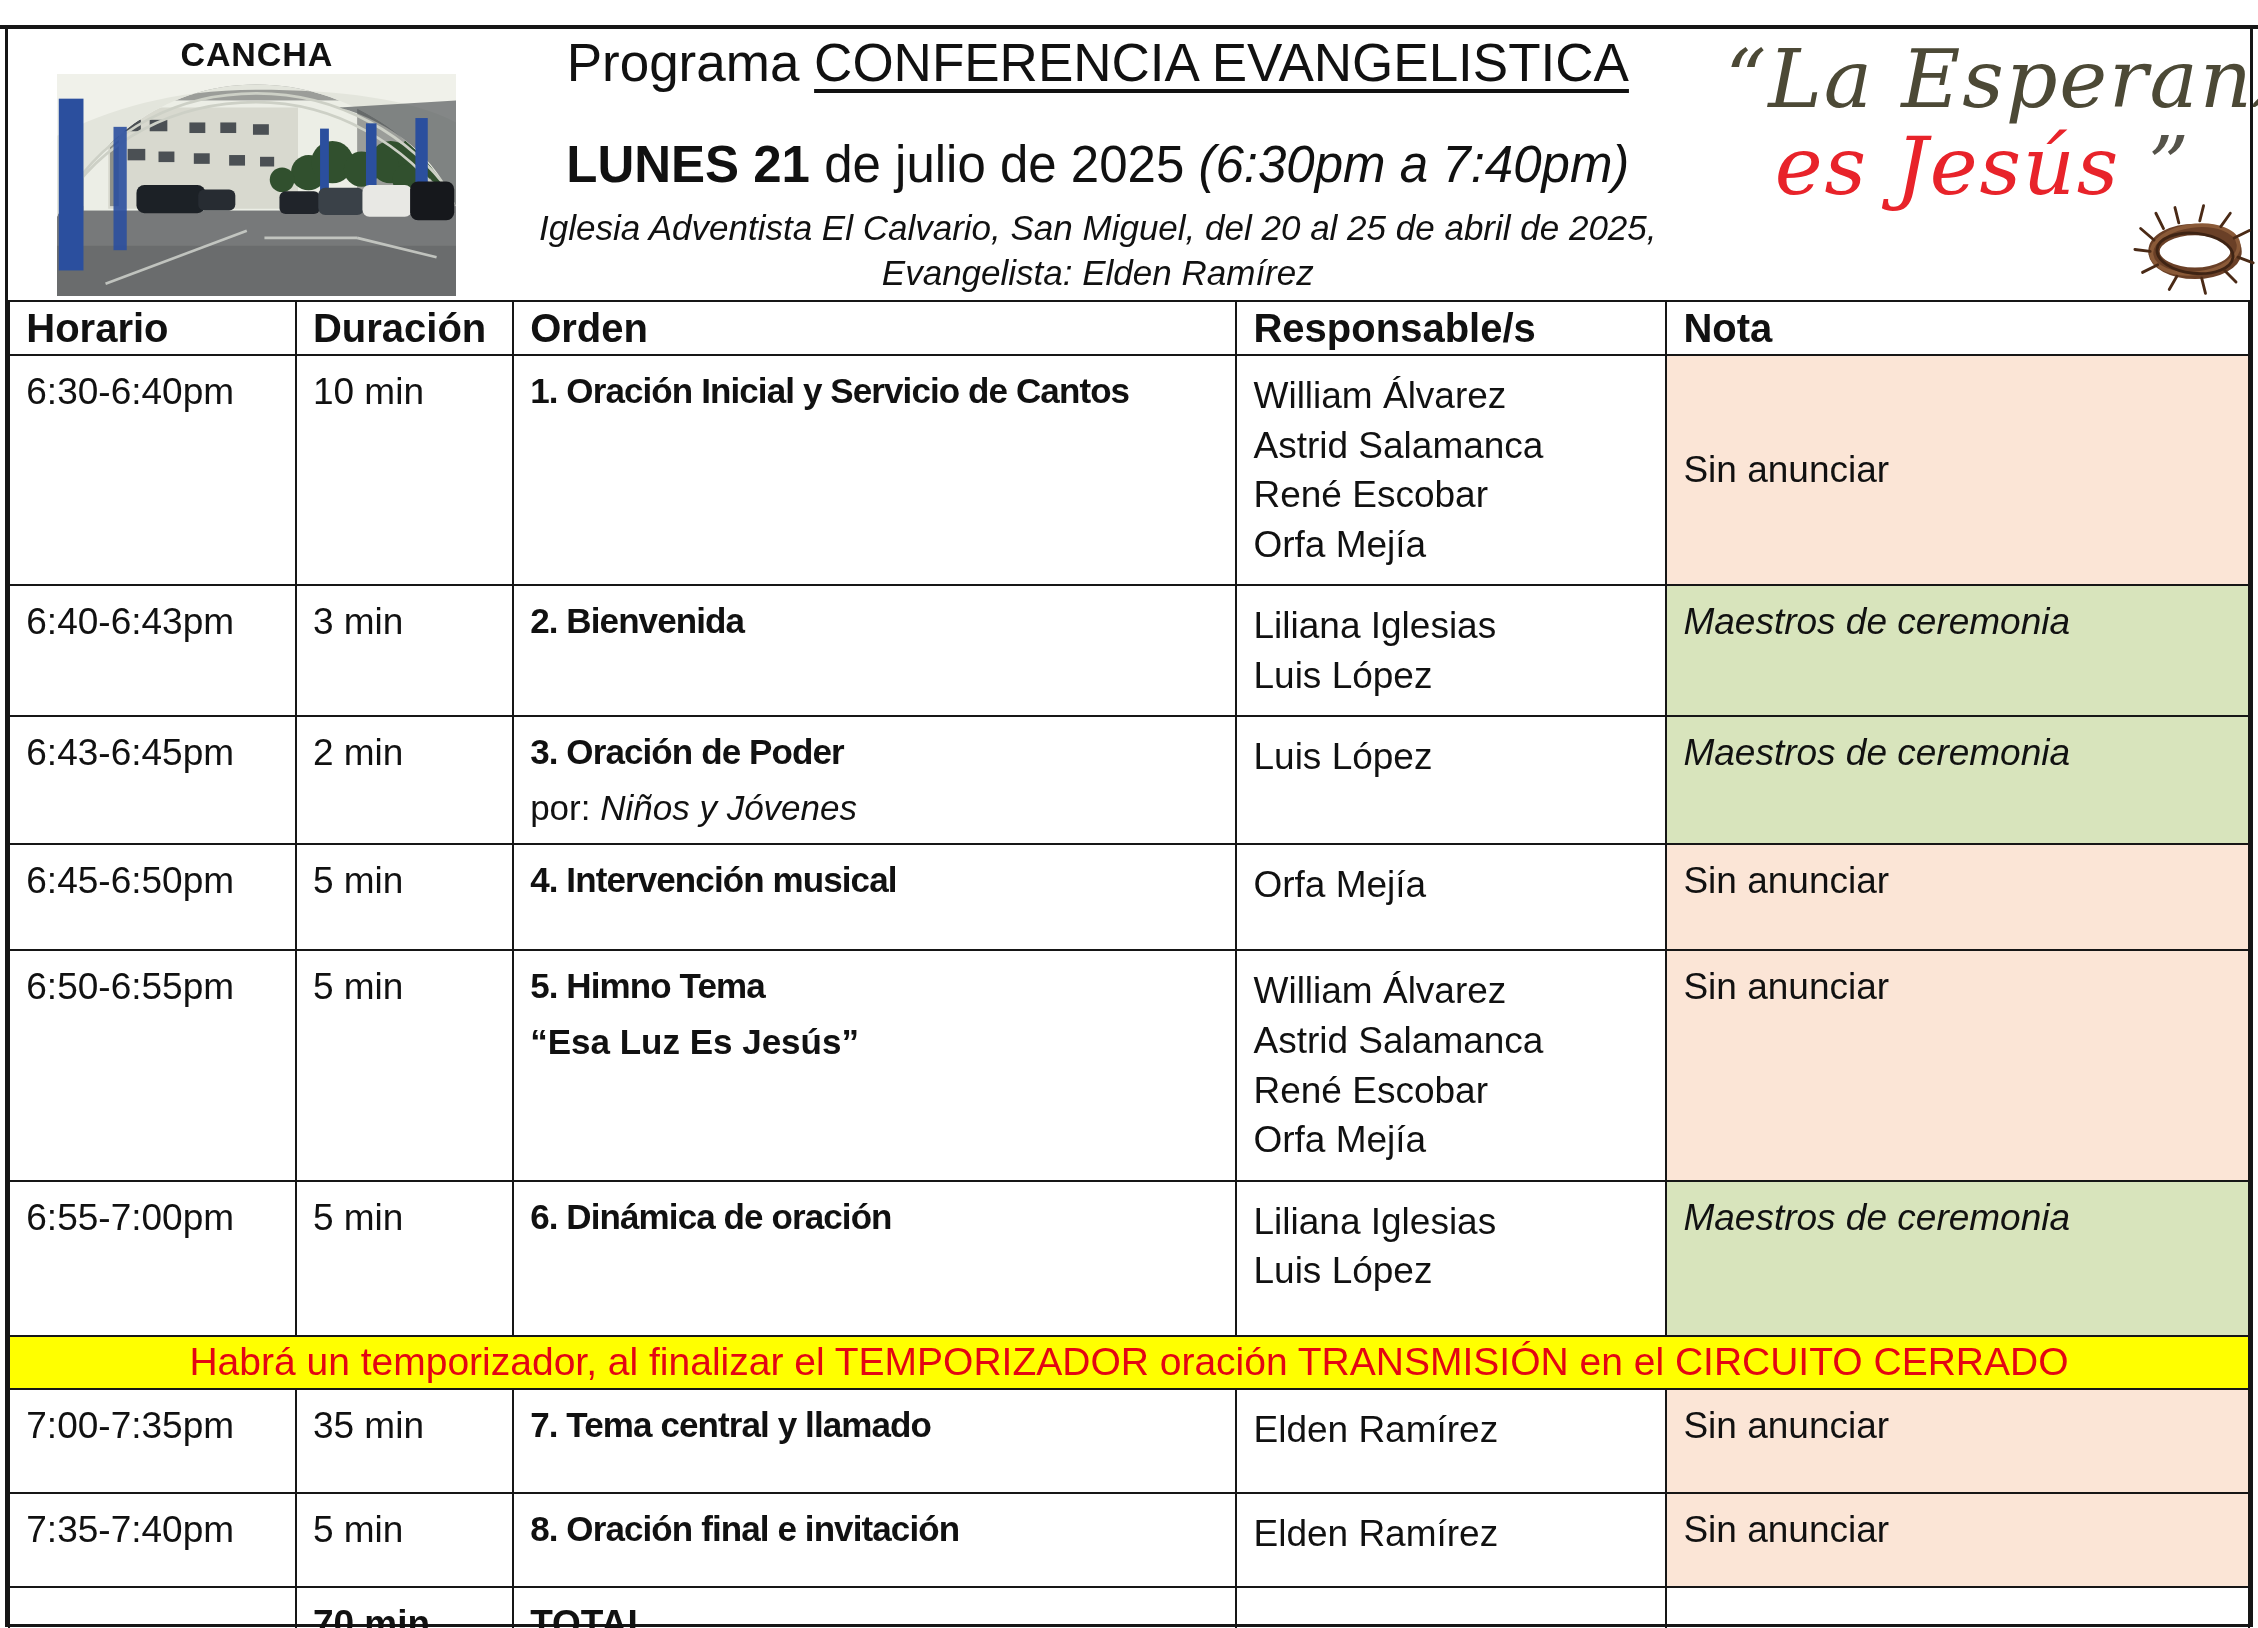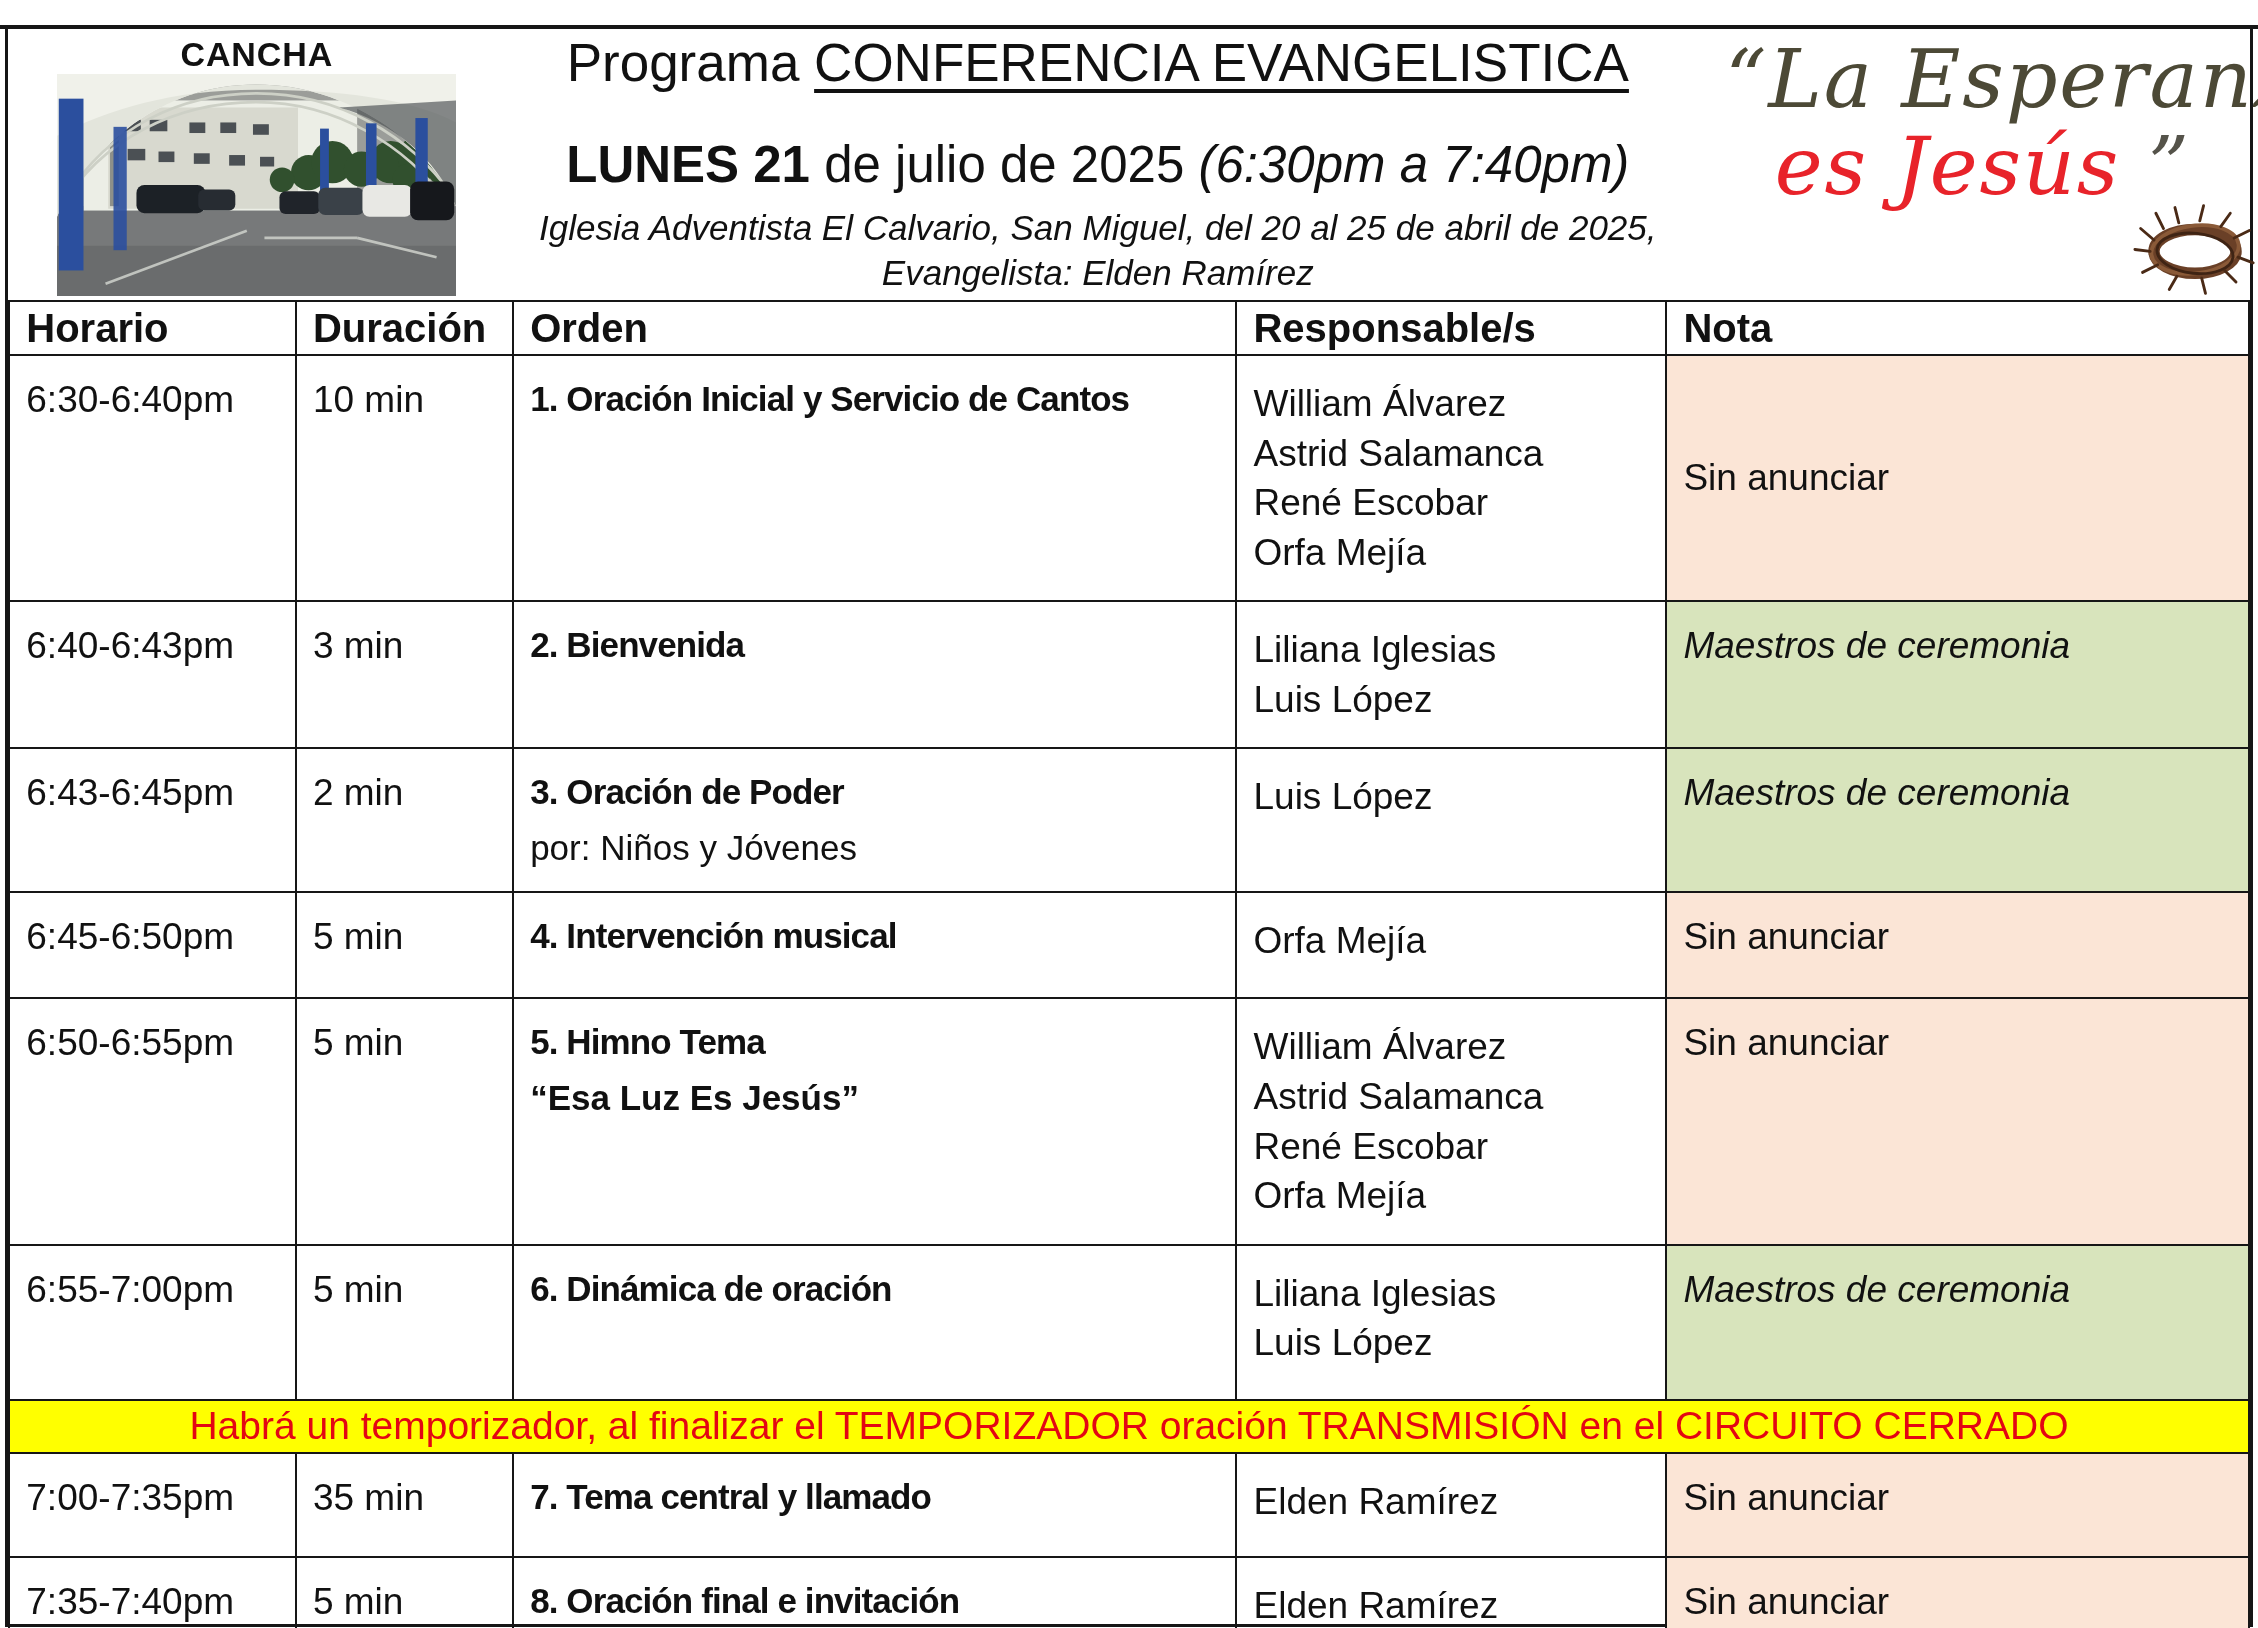--- a/index.html
+++ b/index.html
@@ -23,29 +23,29 @@
   .evang-line{margin-top:5.3px;font-size:35px;font-style:italic;}
   .logo-block{position:absolute;right:8.8px;top:8.8px;width:516px;text-align:center;
               font-family:"DejaVu Serif",serif;font-style:italic;line-height:1.05;}
   .logo-l1{font-size:81px;color:#4c4936;white-space:nowrap;letter-spacing:1.8px;}
   .logo-l2{font-size:81px;color:#e8232a;white-space:nowrap;letter-spacing:1.8px;margin-top:1.8px;}
   .logo-quote{color:#55534a;}
   .crown{position:absolute;right:-7px;top:173px;width:124px;height:97px;}
 
   
   table{border-collapse:collapse;table-layout:fixed;width:100%;}
-  td,th{border:2.6px solid #161616;vertical-align:top;padding:23px 16px;font-size:37px;overflow:hidden;}
+  td,th{border:2.6px solid #161616;vertical-align:top;padding:15px 16px;font-size:37px;overflow:hidden;}
   th{font-size:40px;font-weight:bold;text-align:left;vertical-align:middle;padding:3.5px 16px;}
   tr.h-head{height:48px;}
   tr.r1{height:212px;} tr.r2{height:104px;} tr.r3{height:105px;} tr.r4{height:106px;}
   tr.r5{height:210px;} tr.r6{height:155px;}
   tr.banner-row{height:49px;} tr.r7{height:104px;} tr.r8{height:94px;} tr.total-row{height:49px;}
   .c-ord .main{font-weight:bold;white-space:nowrap;font-size:35px;letter-spacing:-0.9px;}
   .c-ord .sub{margin-top:16px;font-size:35px;}
-  .c-ord .sub .it{}
+  .c-ord .sub .it{font-style:italic;}
   .c-resp div{line-height:1.34;white-space:nowrap;}
   .peach{background:#fbe5d6;}
   .green{background:#d8e4bc;font-style:italic;}
   .vmid{vertical-align:middle;}
   td.banner{background:#ffff00;color:#e30613;text-align:center;font-size:39px;
             padding:3.5px 7px;vertical-align:middle;white-space:nowrap;}
   .bold{font-weight:bold;}
 </style>
 </head>
 <body>

